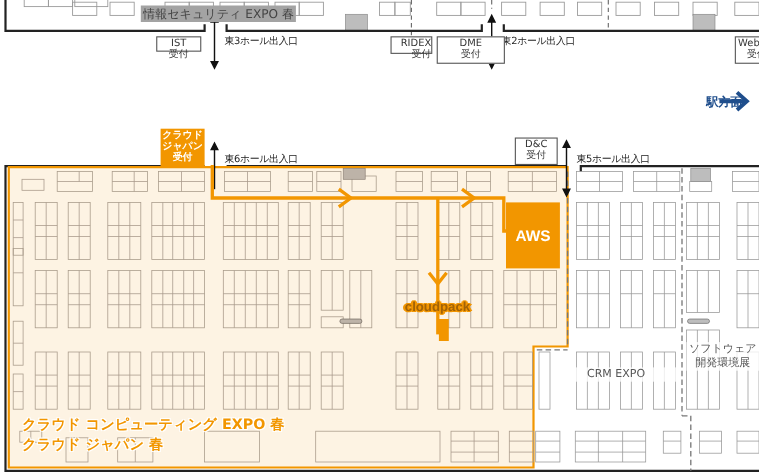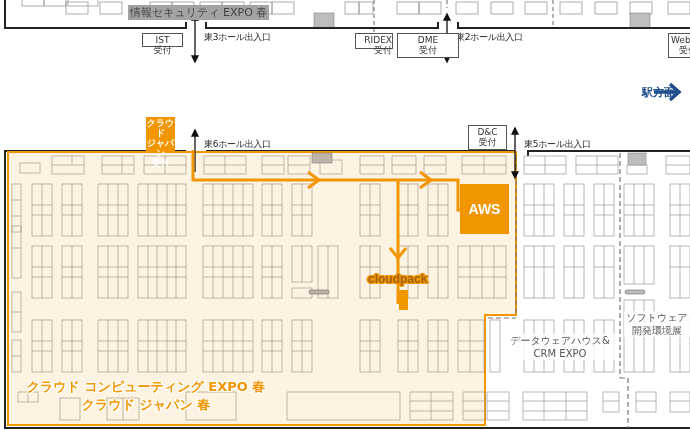--- a/index.html
+++ b/index.html
@@ -4,24 +4,24 @@
 <style>
   html, body { margin: 0; padding: 0; background: #ffffff; }
   body { width: 690px; height: 430px; overflow: hidden; position: relative; font-family: "DejaVu Sans", sans-serif; }
   #map { position: absolute; left: 0; top: 0; width: 690px; height: 430px; }
   .lbl { position: absolute; white-space: nowrap; font-family: "DejaVu Sans", sans-serif; }
   .hall-title-top { font-size: 11px; color: #444; top: 5px; left: 128px; background: #a3a3a3; padding: 0 2px; }
   .entrance { font-size: 9px; color: #222; letter-spacing: -0.3px; }
   .recv { position: absolute; border: 1px solid #555; background: #fff; font-size: 9px; color: #333; text-align: center; line-height: 10px; box-sizing: border-box; padding-top: 1px; }
   .recv-orange { position: absolute; background: #f29600; color: #fff; font-size: 9px; font-weight: bold; text-align: center; line-height: 10px; box-sizing: border-box; padding-top: 1px; }
   .station { font-size: 11px; font-weight: bold; color: #1f4e8c; top: 85px; left: 642px; }
-  .aws { position: absolute; left: 460px; top: 184px; width: 49px; height: 50px; background: #f29600; color: #fff; font-weight: bold; font-size: 14px; display: flex; align-items: center; justify-content: center; font-family: "Liberation Sans", sans-serif; }
+  .aws { position: absolute; left: 460px; top: 184px; width: 49px; height: 60px; background: #f29600; color: #fff; font-weight: bold; font-size: 14px; display: flex; align-items: center; justify-content: center; font-family: "Liberation Sans", sans-serif; }
   .cloudpack { font-size: 12px; font-weight: bold; color: #a16207; top: 272px; left: 368px; font-family: "Liberation Sans", sans-serif;
      text-shadow: 1px 1px 0 #f29600, -1px -1px 0 #f29600, 1px -1px 0 #f29600, -1px 1px 0 #f29600, 0 1px 0 #f29600, 1px 0 0 #f29600, 0 -1px 0 #f29600, -1px 0 0 #f29600, 2px 0 0 #f29600, -2px 0 0 #f29600; }
-  .expo-main { font-size: 13px; font-weight: bold; color: #f29600; text-align: center;
+  .expo-main { font-size: 13px; font-weight: bold; color: #f29600; 
      text-shadow: 1px 1px 0 #fff, -1px -1px 0 #fff, 1px -1px 0 #fff, -1px 1px 0 #fff; line-height: 18px; }
   .hall-label-grey { font-size: 10px; color: #555; text-align: center; line-height: 13px; background: rgba(255,255,255,0.8); }
 </style>
 </head>
 <body>
 
 <svg id="map" viewBox="0 0 690 430" xmlns="http://www.w3.org/2000/svg">
 
   <g fill="none" stroke="#999" stroke-width="0.8">
     <rect x="22" y="-2" width="22" height="8"></rect>
@@ -427,21 +427,21 @@
   <div>Web</div>
   <div style="padding-left:8px">受付</div>
 </div>
 
 <div class="lbl station">駅方面</div>
 <svg style="position:absolute;left:652px;top:82px;" width="32" height="20" viewBox="0 0 32 20">
   <line x1="2" y1="10" x2="26" y2="10" stroke="#1f4e8c" stroke-width="3.5"></line>
   <polyline points="18,2 27,10 18,18" fill="none" stroke="#1f4e8c" stroke-width="3.5"></polyline>
 </svg>
 
-<div class="recv-orange" style="left:146px;top:117px;width:29px;height:34px;">
+<div class="recv-orange" style="left:146px;top:117px;width:40px;height:34px;">
   <div>クラウド</div>
   <div>ジャパン</div>
   <div>受付</div>
 </div>
 <div class="recv" style="left:468px;top:125px;width:39px;height:25px;">
   <div>D&amp;C</div>
   <div>受付</div>
 </div>
 
 <div class="lbl entrance" style="left:204px;top:138px;">東6ホール出入口</div>
@@ -451,19 +451,18 @@
     <span>AWS</span>
   </div>
 <div class="lbl cloudpack">cloudpack</div>
 
 <div class="lbl expo-main" style="left:20px;top:378px;width:252px;">
   <div>クラウド コンピューティング EXPO 春</div>
   <div>クラウド ジャパン 春</div>
 </div>
 
 <div class="lbl hall-label-grey" style="left:505px;top:334px;width:110px;">
-  <div>データウェアハウス&amp;</div>
   <div>CRM EXPO</div>
 </div>
 <div class="lbl hall-label-grey" style="left:624px;top:311px;width:66px;">
   <div>ソフトウェア</div>
   <div>開発環境展</div>
 </div>
 
 </body></html>

